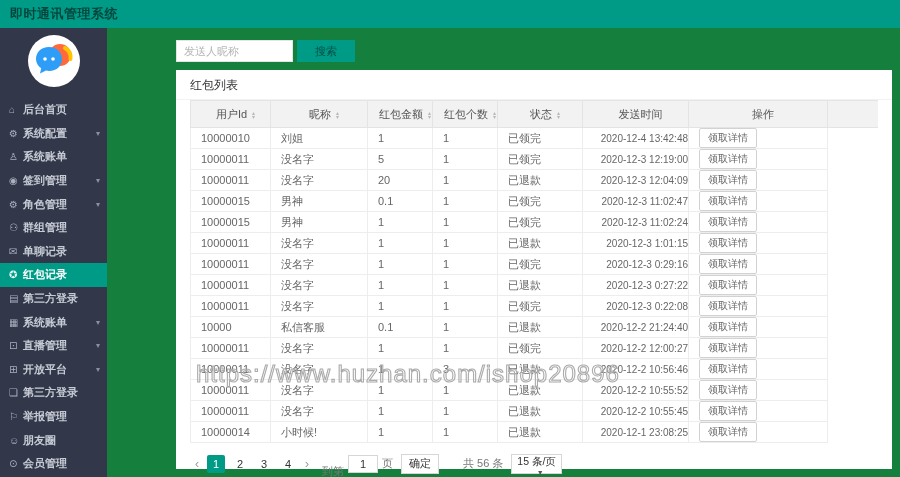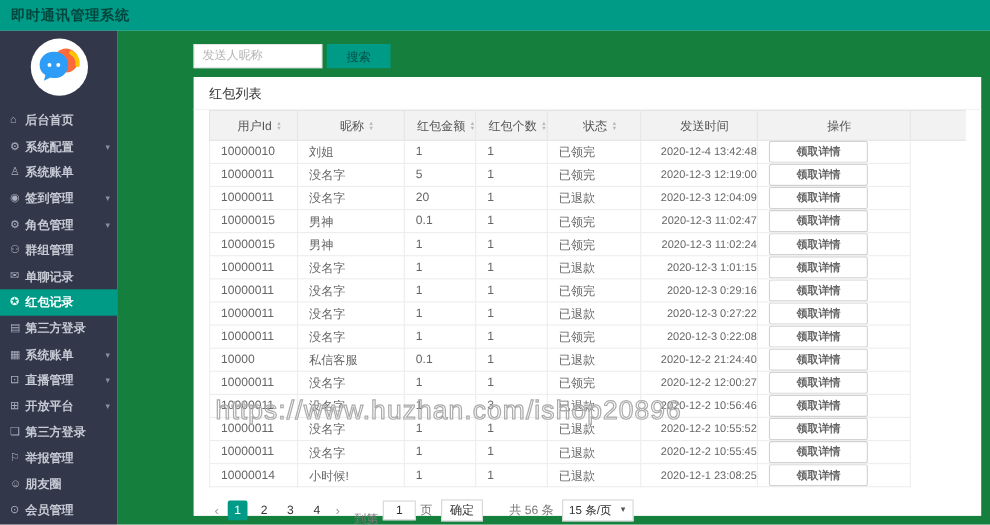--- a/index.html
+++ b/index.html
@@ -37,35 +37,35 @@
   table { border-collapse:collapse; table-layout:fixed; width:688px; font-size:11px; color:#666; }
   th { height:27px; background:#f2f2f2; font-weight:normal; text-align:center; padding-left:10px;
     color:#555; border:1px solid #e4e4e4; white-space:nowrap; }
   td { height:20px; border:1px solid #ededed; padding-left:10px; white-space:nowrap; overflow:hidden; }
   td.time { font-size:10px;text-align:right; }
   th.filler, td.filler { border:none; padding:0; }
   th.filler { background:#f2f2f2; border-top:1px solid #e4e4e4; border-bottom:1px solid #e4e4e4; }
   .sort { display:inline-flex; flex-direction:column; vertical-align:middle; margin-left:5px; }
   .sort i { font-style:normal; font-size:6px; line-height:4px; color:#b9b9b9; }
   .mini { font-size:10px; color:#666; background:#fff; border:1px solid #d2d2d2; border-radius:2px;
-    padding:2px 24px; cursor:pointer;font-weight:bold; }
+    padding:2px 8px; cursor:pointer; }
 
   .pagination { display:flex; align-items:center; padding:5px 14px 0; font-size:11px; color:#666; }
   .pg-arrow { color:#9c9c9c; padding:0 5px; cursor:pointer; font-size:12px; }
   .page { min-width:18px; height:18px; line-height:18px; text-align:center; margin:0 3px;
     color:#333; cursor:pointer; border-radius:2px; padding:0 3px; }
   .page.active { background:#009b87; color:#fff; }
   .goto-label { margin:16px 4px 0 8px; color:#777; }
   .goto-input { width:30px; height:18px; border:1px solid #d6d6d6; text-align:center; font-size:11px; color:#333; outline:none; }
   .goto-unit { margin:0 8px 0 4px; color:#777; }
   .confirm-btn { height:20px; padding:0 7px; background:#fff; border:1px solid #d6d6d6; font-size:11px;
     color:#333; cursor:pointer; margin-right:24px; }
   .total { color:#777; margin-right:8px; }
   .page-size { height:20px; border:1px solid #d6d6d6; background:#fff; display:flex; align-items:center;
-    padding:0 5px; cursor:pointer; color:#333; font-size:10.5px; }
+    padding:0 5px; cursor:pointer; color:#333; font-size:10.5px;flex-direction:column; }
   .page-size .caret { font-size:7px; color:#555; margin-left:7px; }
 
   .watermark { position:absolute; left:20px; top:290px; font-family:Liberation Sans, sans-serif;
     font-size:24px; letter-spacing:1px; color:transparent; -webkit-text-stroke:1.1px #ababab;
     white-space:nowrap; pointer-events:none; z-index:5; }
 </style>
 </head>
 <body>
 
 <div class="topbar">

